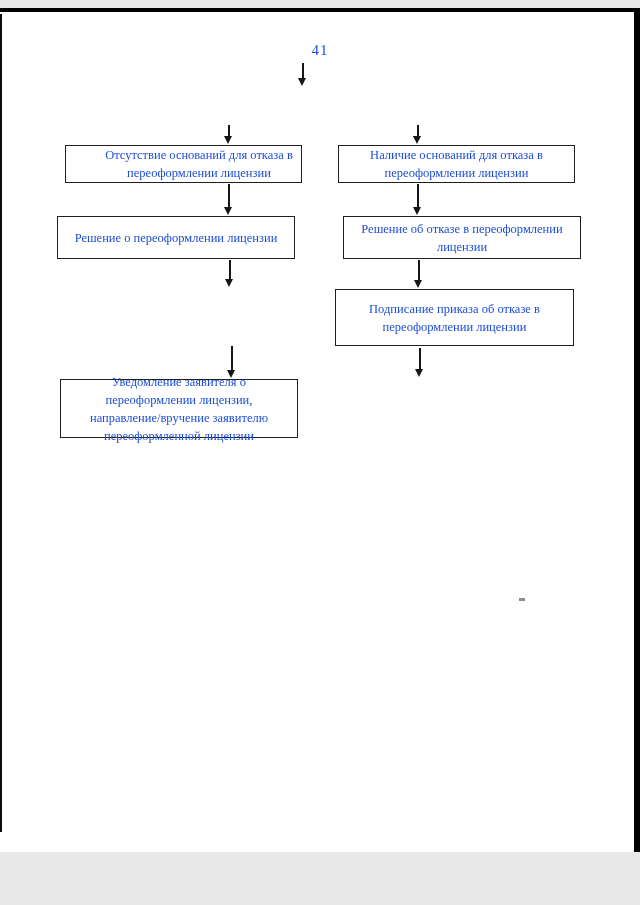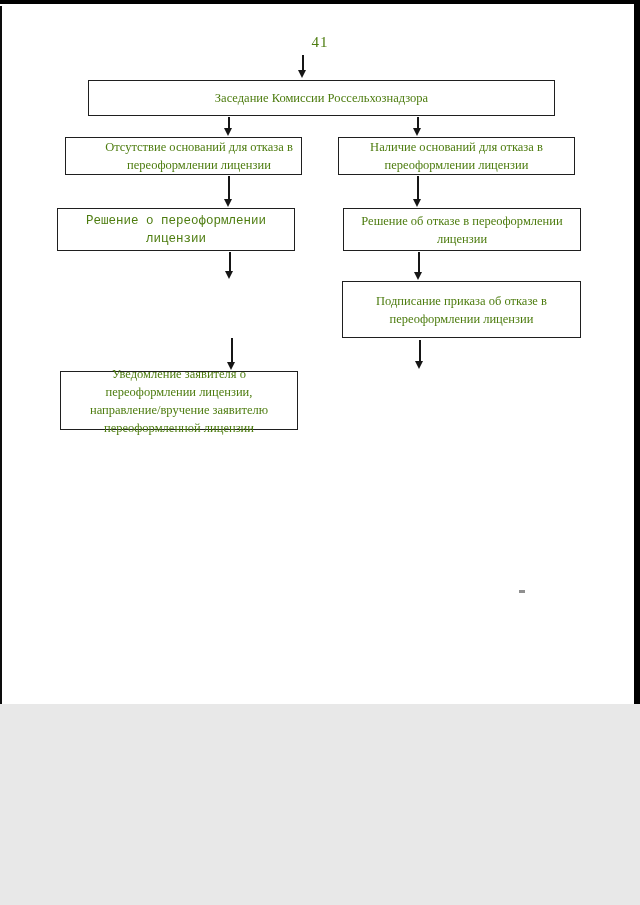--- a/index.html
+++ b/index.html
@@ -1,23 +1,24 @@
 <!DOCTYPE html>
 <html><head>
 <meta charset="utf-8">
 <style>
   html, body { margin: 0; padding: 0; background: #e8e8e8; }
   .page {
     position: relative;
     width: 640px;
-    height: 704px;
+    height: 844px;
     background: #ffffff;
     overflow: hidden;
     font-family: "Liberation Serif", "DejaVu Serif", serif;
-    color: #4d7c0f;
+    color: #1d4ed8;
+    margin-top: 8px;
   }
   
   .edge { position: absolute; background: #000000; }
   .edge.top    { left: 0; top: 0; width: 640px; height: 4px; }
   .edge.left   { left: 0; top: 6px; width: 2px; height: 818px; background: #0d0d0d; }
   .edge.right  { left: 634px; top: 0; width: 6px; height: 905px; }
   .edge.bottom { left: 0; top: 900px; width: 640px; height: 5px; }
 
   .pagenum {
     position: absolute;
@@ -73,52 +74,49 @@
   <div class="edge top"></div>
   <div class="edge left"></div>
   <div class="edge right"></div>
   <div class="edge bottom"></div>
   <div class="speck"></div>
 
   <div class="pagenum">41</div>
 
   <div class="varrow" style="left:302px; top:55px; height:15px;"></div>
 
-  <div class="box root" style="left:88px; top:80px; width:467px; height:36px;">
-    <span>Заседание Комиссии Россельхознадзора</span>
-  </div>
 
   <div class="varrow" style="left:228px; top:117px; height:11px;"></div>
   <div class="varrow" style="left:417px; top:117px; height:11px;"></div>
 
   <div class="box" style="left:65px; top:137px; width:237px; height:38px;padding-left:39px;">
     <span>Отсутствие оснований для отказа в переоформлении лицензии</span>
   </div>
   <div class="varrow" style="left:228px; top:176px; height:23px;"></div>
 
-  <div class="box" style="left:57px; top:208px; width:238px; height:43px;font-family:Liberation Mono, monospace;">
+  <div class="box" style="left:57px; top:208px; width:238px; height:43px;">
     <span>Решение о переоформлении лицензии</span>
   </div>
   <div class="varrow" style="left:229px; top:252px; height:19px;"></div>
 
   <div class="varrow" style="left:231px; top:338px; height:24px;"></div>
 
   <div class="box" style="left:60px; top:371px; width:238px; height:59px;">
     <span>Уведомление заявителя о переоформлении лицензии, направление/вручение заявителю переоформленной лицензии</span>
   </div>
 
   <div class="box" style="left:338px; top:137px; width:237px; height:38px;align-items:center;">
     <span>Наличие оснований для отказа в переоформлении лицензии</span>
   </div>
   <div class="varrow" style="left:417px; top:176px; height:23px;"></div>
 
   <div class="box" style="left:343px; top:208px; width:238px; height:43px;">
     <span>Решение об отказе в переоформлении лицензии</span>
   </div>
   <div class="varrow" style="left:418px; top:252px; height:20px;"></div>
 
-  <div class="box" style="left:342px; top:281px; width:239px; height:57px;">
+  <div class="box" style="left:335px; top:281px; width:239px; height:57px;">
     <span>Подписание приказа об отказе в переоформлении лицензии</span>
   </div>
   <div class="varrow" style="left:419px; top:340px; height:21px;"></div>
 
 
 </div>
 
 </body></html>

